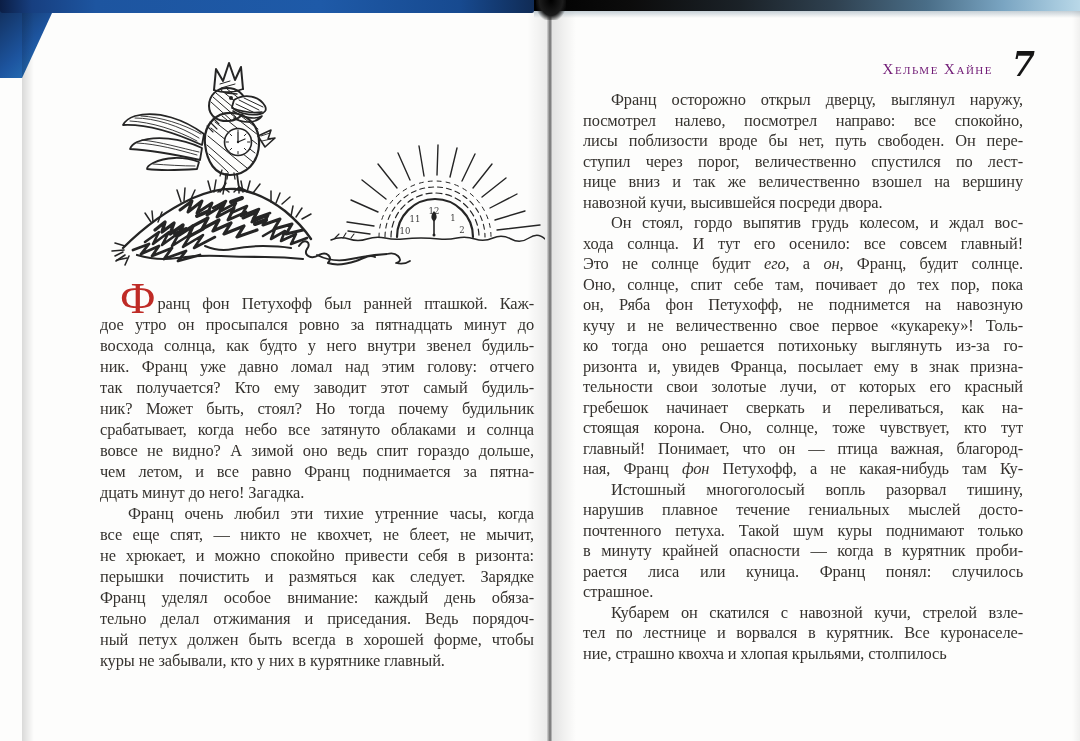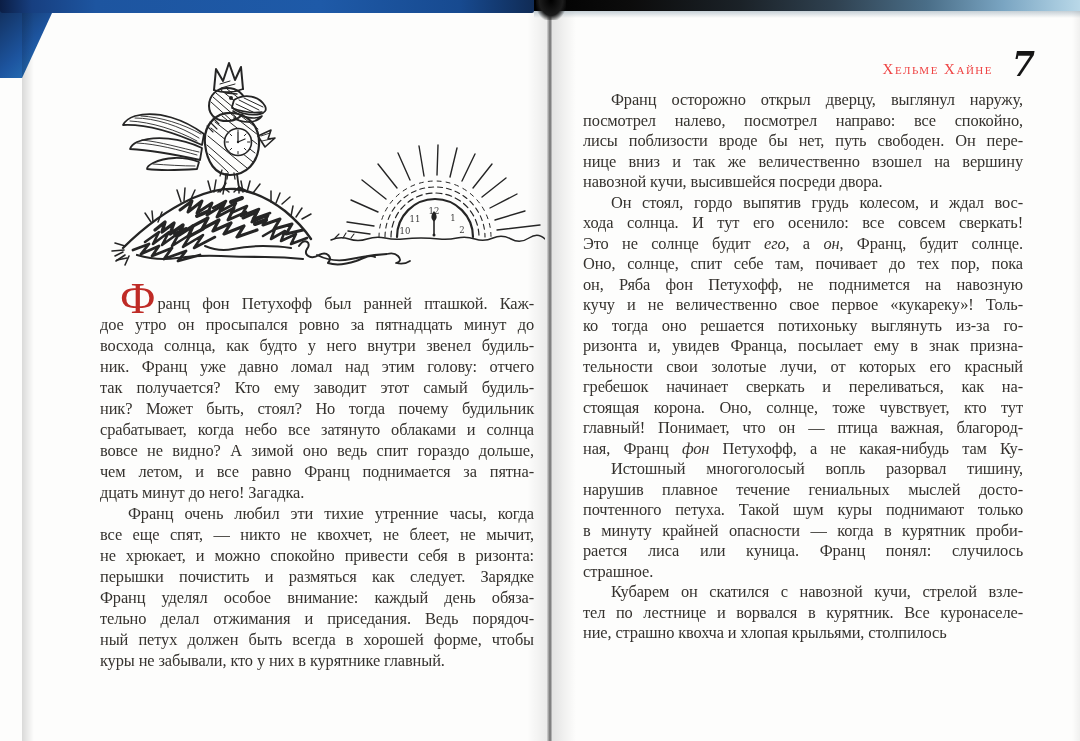--- a/index.html
+++ b/index.html
@@ -52,21 +52,21 @@
     background:linear-gradient(90deg,rgba(0,0,0,.10),rgba(0,0,0,0));}
   .left-page-edge-shade{position:absolute;left:22px;width:12px;top:0;bottom:0;z-index:2;
     background:linear-gradient(90deg,rgba(0,0,0,.14),rgba(0,0,0,0));}
   .right-edge-shade{position:absolute;right:0;width:8px;top:0;bottom:0;z-index:2;
     background:linear-gradient(270deg,rgba(0,0,0,.05),rgba(0,0,0,0));}
 
   
   .running-title{
     position:absolute;left:583px;top:61px;width:410px;z-index:6;
     text-align:right;font-variant:small-caps;letter-spacing:1.5px;
-    font-size:15px;color:#ef4444;
+    font-size:15px;color:#701a75;
   }
   .page-number{
     position:absolute;left:1012px;top:45px;z-index:6;
     font-family:"DejaVu Serif", serif;
     font-weight:bold;font-style:italic;font-size:33px;
     color:var(--page-number-ink,#161616);
   }
 
   
   .text-block{
@@ -254,26 +254,27 @@
         <div class="line">ный петух должен быть всегда в хорошей форме, чтобы</div>
         <div class="line end">куры не забывали, кто у них в курятнике главный.</div>
       </div>
     </div>
 
   <div class="text-block right-col">
       <div class="para">
         <div class="line first">Франц осторожно открыл дверцу, выглянул наружу,</div>
         <div class="line">посмотрел налево, посмотрел направо: все спокойно,</div>
         <div class="line">лисы поблизости вроде бы нет, путь свободен. Он пере-</div>
+        <div class="line">ступил через порог, величественно спустился по лест-</div>
         <div class="line">нице вниз и так же величественно взошел на вершину</div>
         <div class="line end">навозной кучи, высившейся посреди двора.</div>
       </div>
       <div class="para">
         <div class="line first">Он стоял, гордо выпятив грудь колесом, и ждал вос-</div>
-        <div class="line">хода солнца. И тут его осенило: все совсем сверкать!</div>
+        <div class="line">хода солнца. И тут его осенило: все совсем главный!</div>
         <div class="line">Это не солнце будит <i>его</i>, а <i>он</i>, Франц, будит солнце.</div>
         <div class="line">Оно, солнце, спит себе там, почивает до тех пор, пока</div>
         <div class="line">он, Ряба фон Петухофф, не поднимется на навозную</div>
         <div class="line">кучу и не величественно свое первое «кукареку»! Толь-</div>
         <div class="line">ко тогда оно решается потихоньку выглянуть из-за го-</div>
         <div class="line">ризонта и, увидев Франца, посылает ему в знак призна-</div>
         <div class="line">тельности свои золотые лучи, от которых его красный</div>
         <div class="line">гребешок начинает сверкать и переливаться, как на-</div>
         <div class="line">стоящая корона. Оно, солнце, тоже чувствует, кто тут</div>
         <div class="line">главный! Понимает, что он — птица важная, благород-</div>

